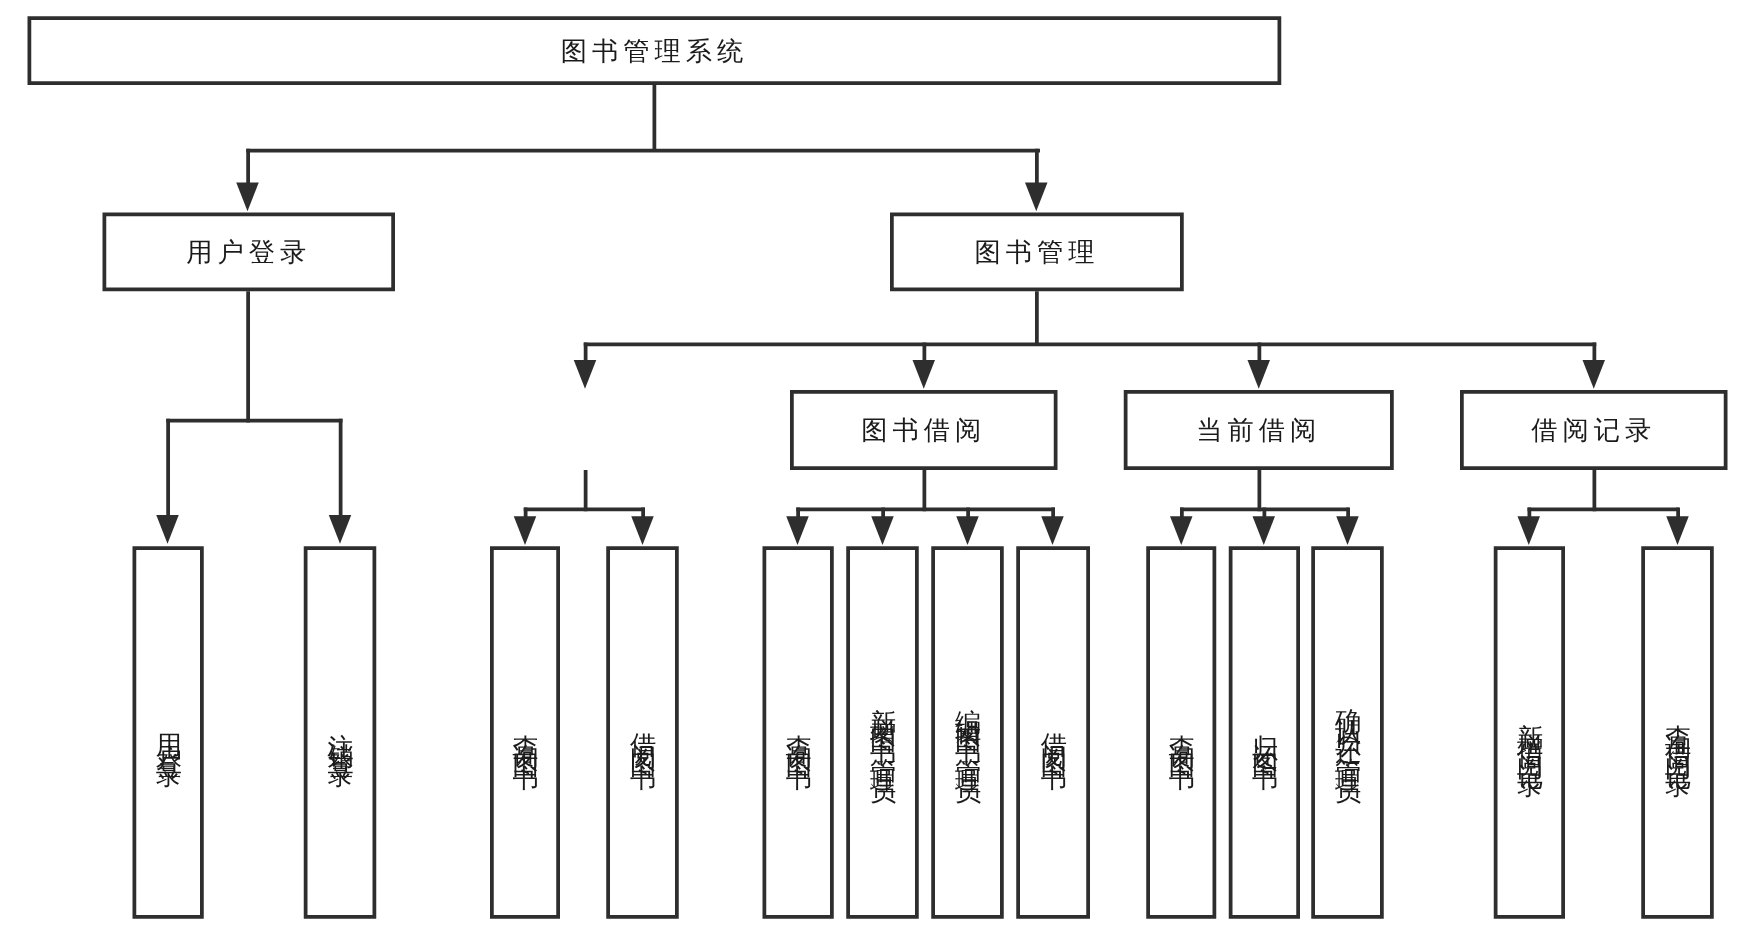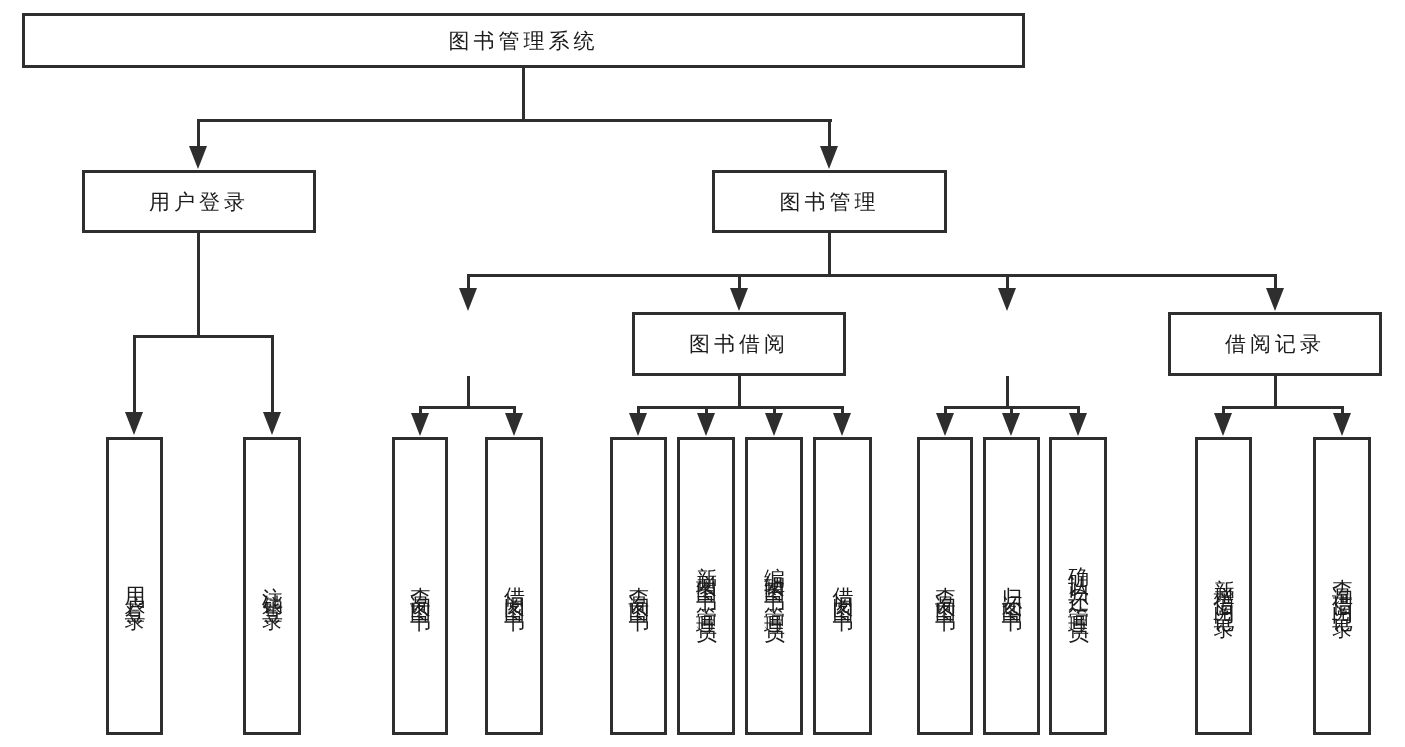--- a/index.html
+++ b/index.html
@@ -41,20 +41,23 @@
 
   <div class="box" style="left:712px;top:170px;width:235px;height:63px">
     <span>图书管理</span>
   </div>
 
 
   <div class="box" style="left:632px;top:312px;width:214px;height:64px">
     <span>图书借阅</span>
   </div>
 
+  <div class="box" style="left:899px;top:312px;width:216px;height:64px">
+    <span>当前借阅</span>
+  </div>
 
   <div class="box" style="left:1168px;top:312px;width:214px;height:64px">
     <span>借阅记录</span>
   </div>
 
   <div class="box v" style="left:106px;top:437px;width:57px;height:298px">
     <span>用户登录</span>
   </div>
   <div class="box v" style="left:243px;top:437px;width:58px;height:298px">
     <span>注销登录</span>

